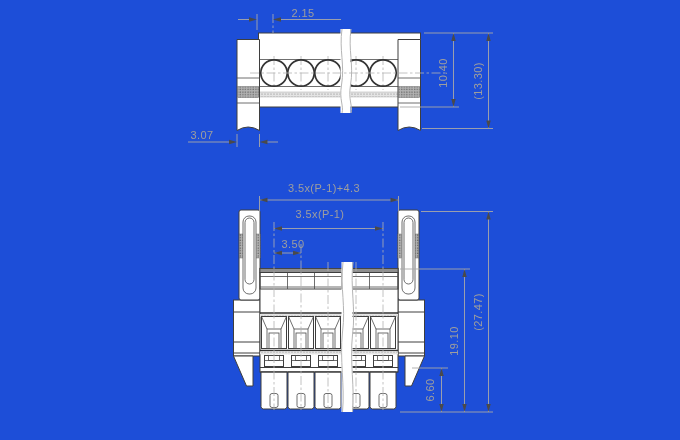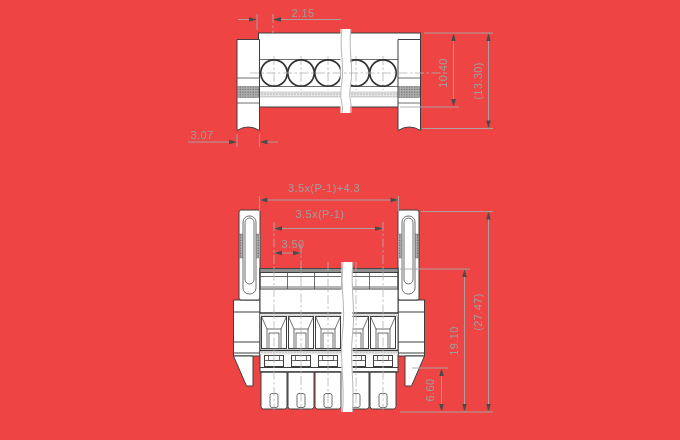--- a/index.html
+++ b/index.html
@@ -1,16 +1,16 @@
 <!DOCTYPE html>
 <html><head>
 <meta charset="utf-8">
 <style>
   html,body{margin:0;padding:0;background:#ffffff;}
-  .canvas{position:relative;width:680px;height:440px;background:#ef4444;overflow:hidden;
+  .canvas{position:relative;width:680px;height:440px;background:#1d4ed8;overflow:hidden;
           font-family:"Liberation Sans", sans-serif;}
   svg{position:absolute;left:0;top:0;}
   
   .ol  {stroke:#3e3e3e;stroke-width:1;fill:none;}
   .olt {stroke:#4a4a4a;stroke-width:.8;fill:none;}
   .ol2 {stroke:#333333;stroke-width:1.7;fill:none;}
   .fw  {fill:#ffffff;stroke:#3e3e3e;stroke-width:1;}
   .dim {stroke:#a8a8a8;stroke-width:.9;fill:none;}
   .cl  {stroke:#b3b3b3;stroke-width:.8;fill:none;stroke-dasharray:9 2.5 2.5 2.5;}
   .arr {fill:#4a4a4a;stroke:none;}

